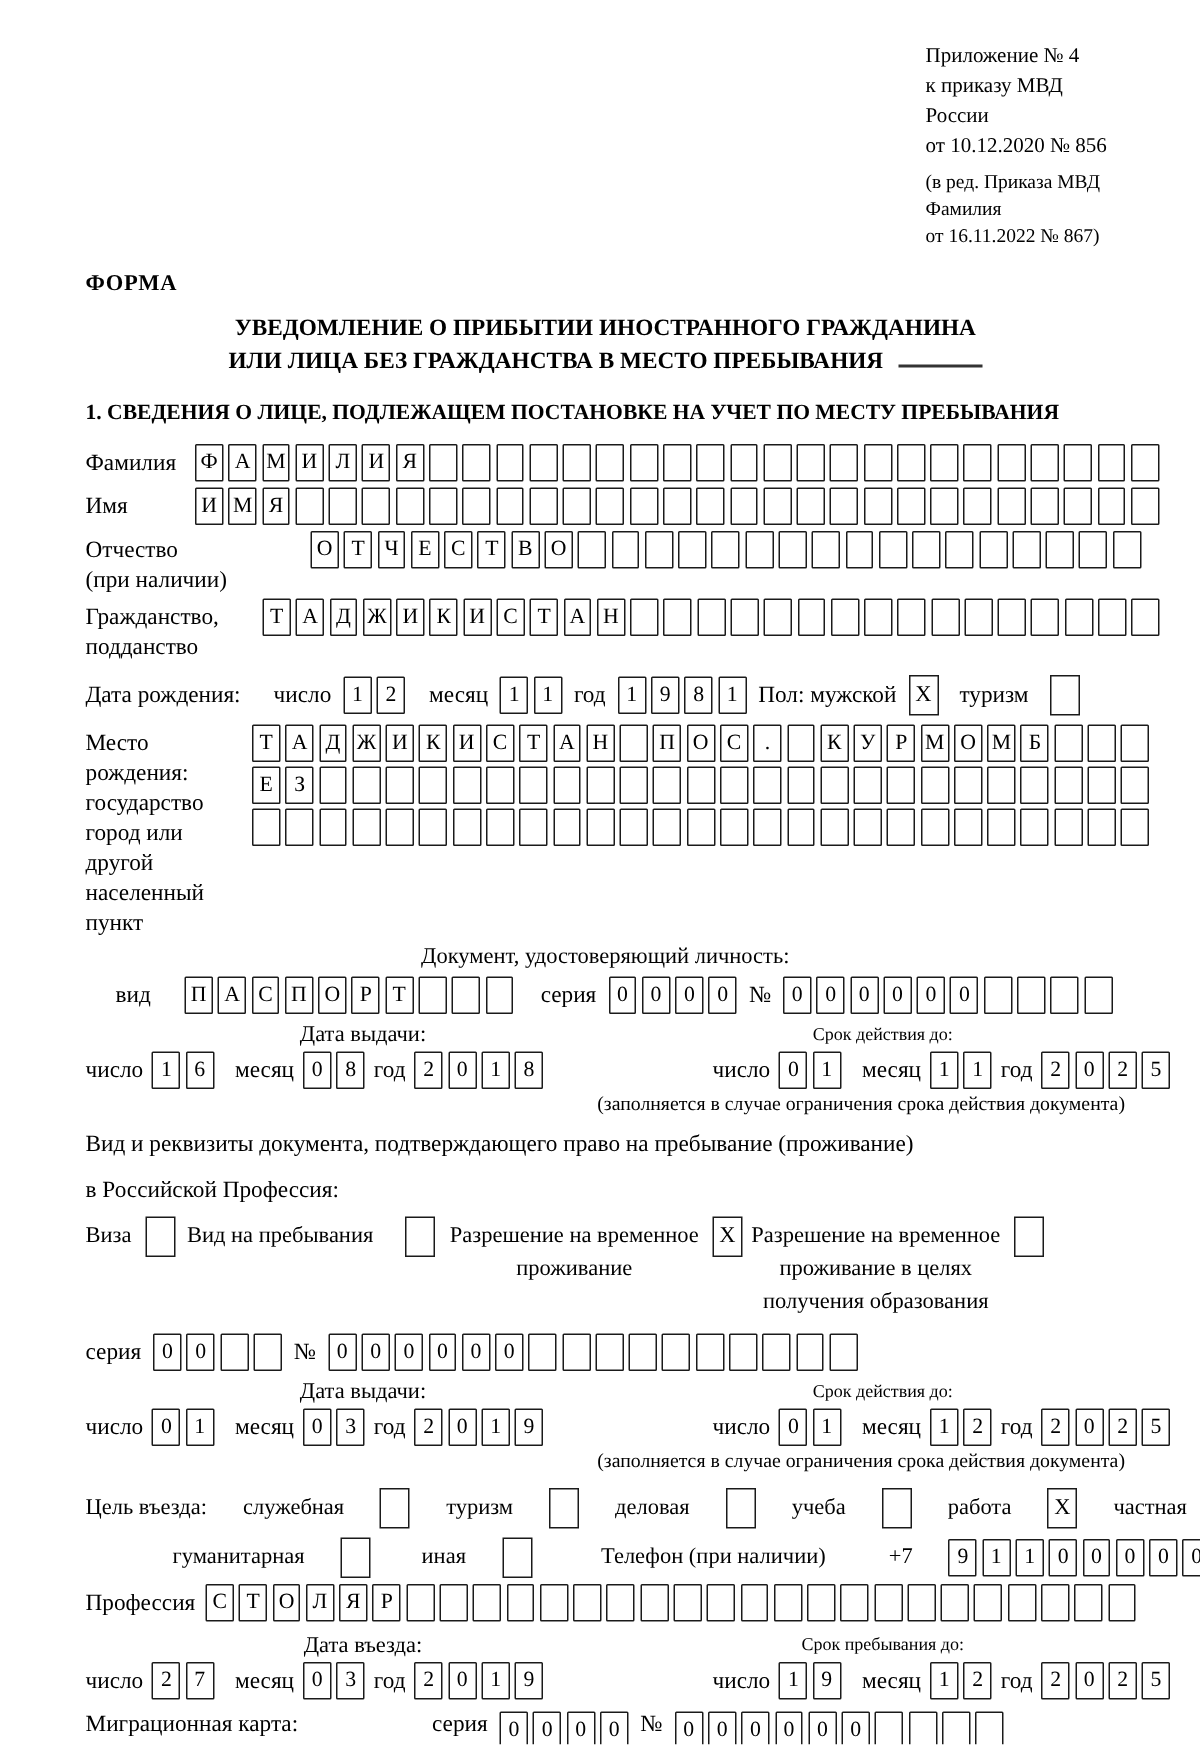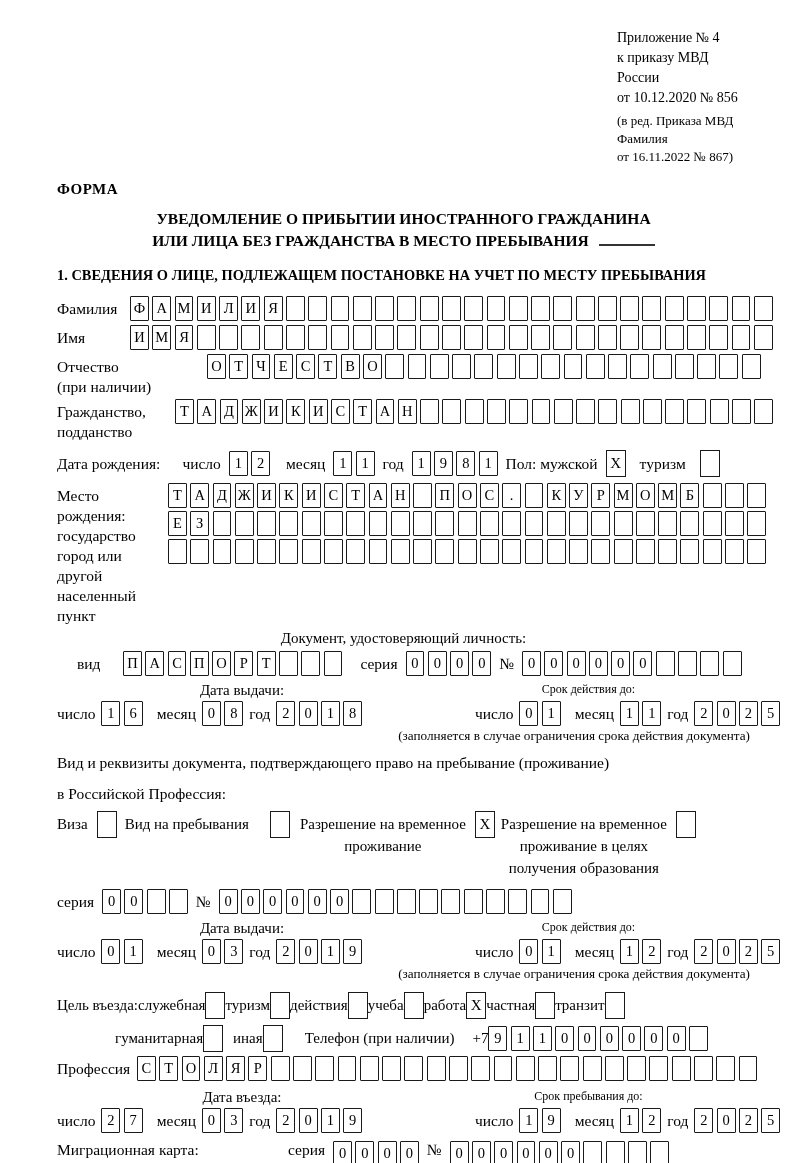--- a/index.html
+++ b/index.html
@@ -36,21 +36,21 @@
   .col-l{width:370px;flex:none;display:flex;}
   .col-r{flex:1;display:flex;}
   .dh-l{width:370px;flex:none;text-align:center;font-size:15px;}
   .dh-r{flex:1;text-align:center;font-size:12px;}
   .col-r-pad{padding-left:48px;}
   .note-r{text-align:right;font-size:13.2px;margin-top:2px;}
   .par{font-size:15.5px;margin-top:8px;line-height:1.45;}
   .opts{display:flex;margin-top:6px;align-items:flex-start;}
   .opt{display:flex;gap:9px;align-items:flex-start;}
   .opt-label{font-size:15px;white-space:pre-line;text-align:center;line-height:1.45;padding-top:3px;}
-  .goal{display:flex;align-items:center;gap:0;font-size:15px;}
+  .goal{display:flex;align-items:center;gap:24px;font-size:15px;}
   .gw{flex:none;}
   .indent58{margin-left:58px;}
 </style>
 </head>
 <body>
 
 <div class="page">
 
   <div class="appendix">
     <div>Приложение № 4</div>
@@ -524,21 +524,21 @@
     </div>
   </div>
   <div class="note-r">(заполняется в случае ограничения срока действия документа)</div>
 
   <div class="goal mt10">
     <span class="gw">Цель въезда:</span>
     <span class="gw">служебная</span>
     <span class="cbx"></span>
     <span class="gw">туризм</span>
     <span class="cbx"></span>
-    <span class="gw">действия</span>
+    <span class="gw">деловая</span>
     <span class="cbx"></span>
     <span class="gw">учеба</span>
     <span class="cbx"></span>
     <span class="gw">работа</span>
     <span class="cbx">X</span>
     <span class="gw">частная</span>
     <span class="cbx"></span>
     <span class="gw">транзит</span>
     <span class="cbx"></span>
   </div>

